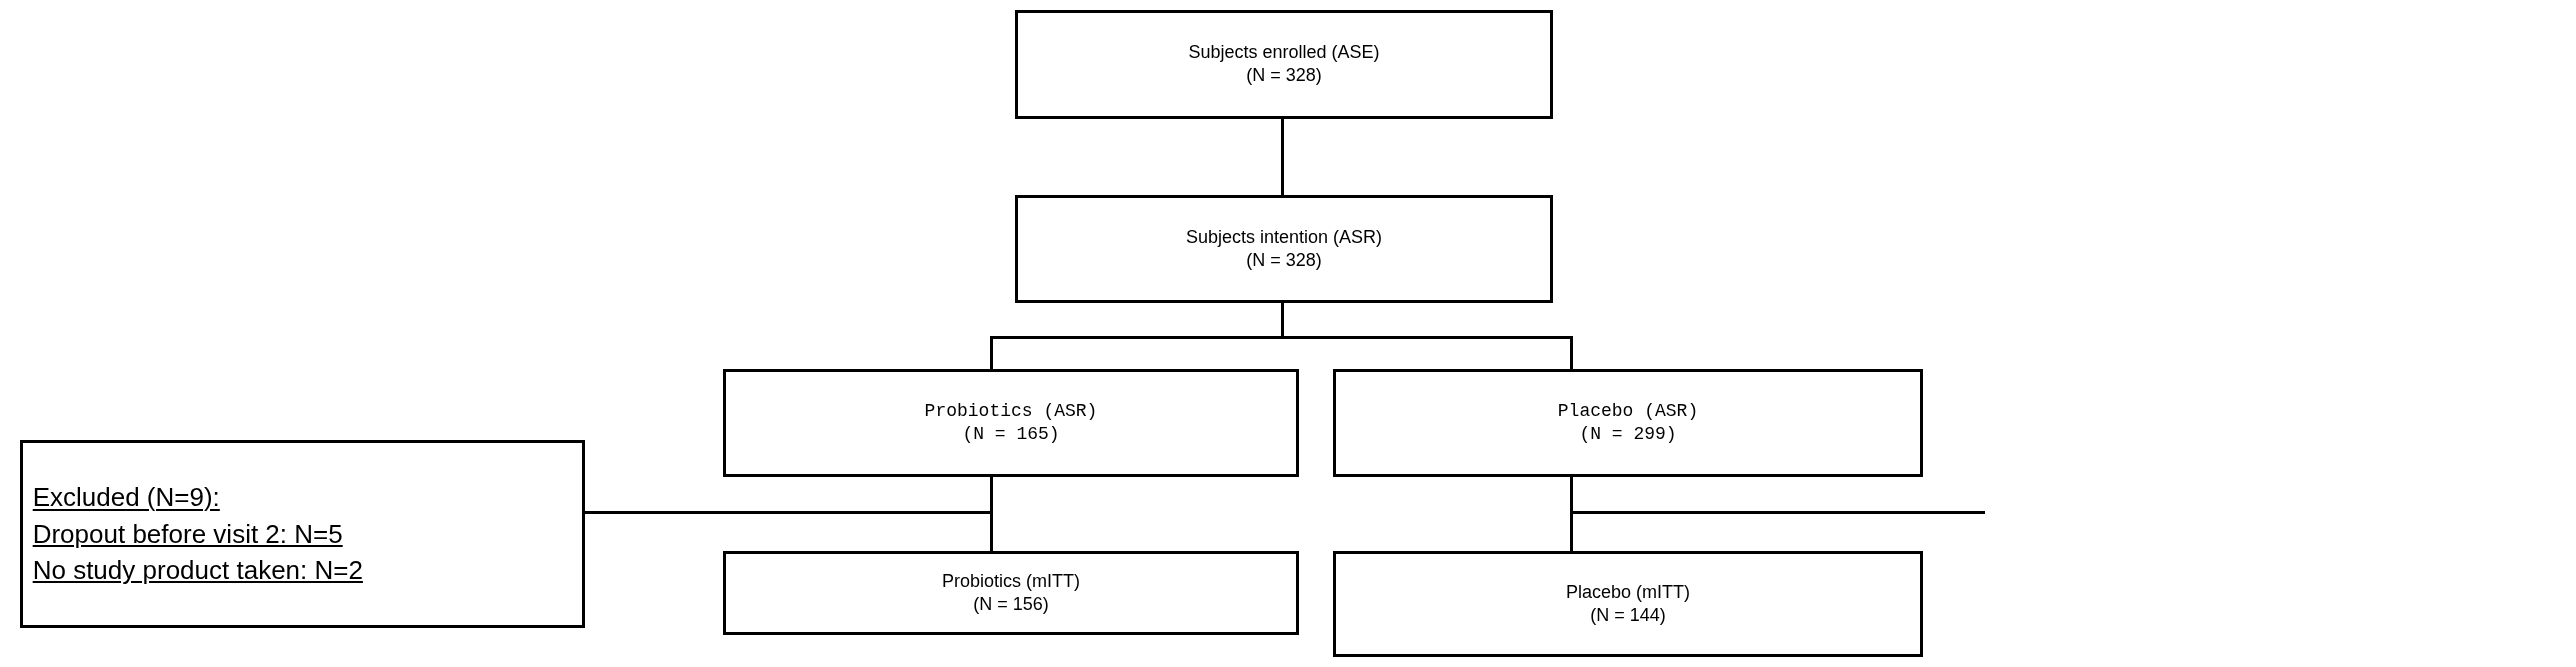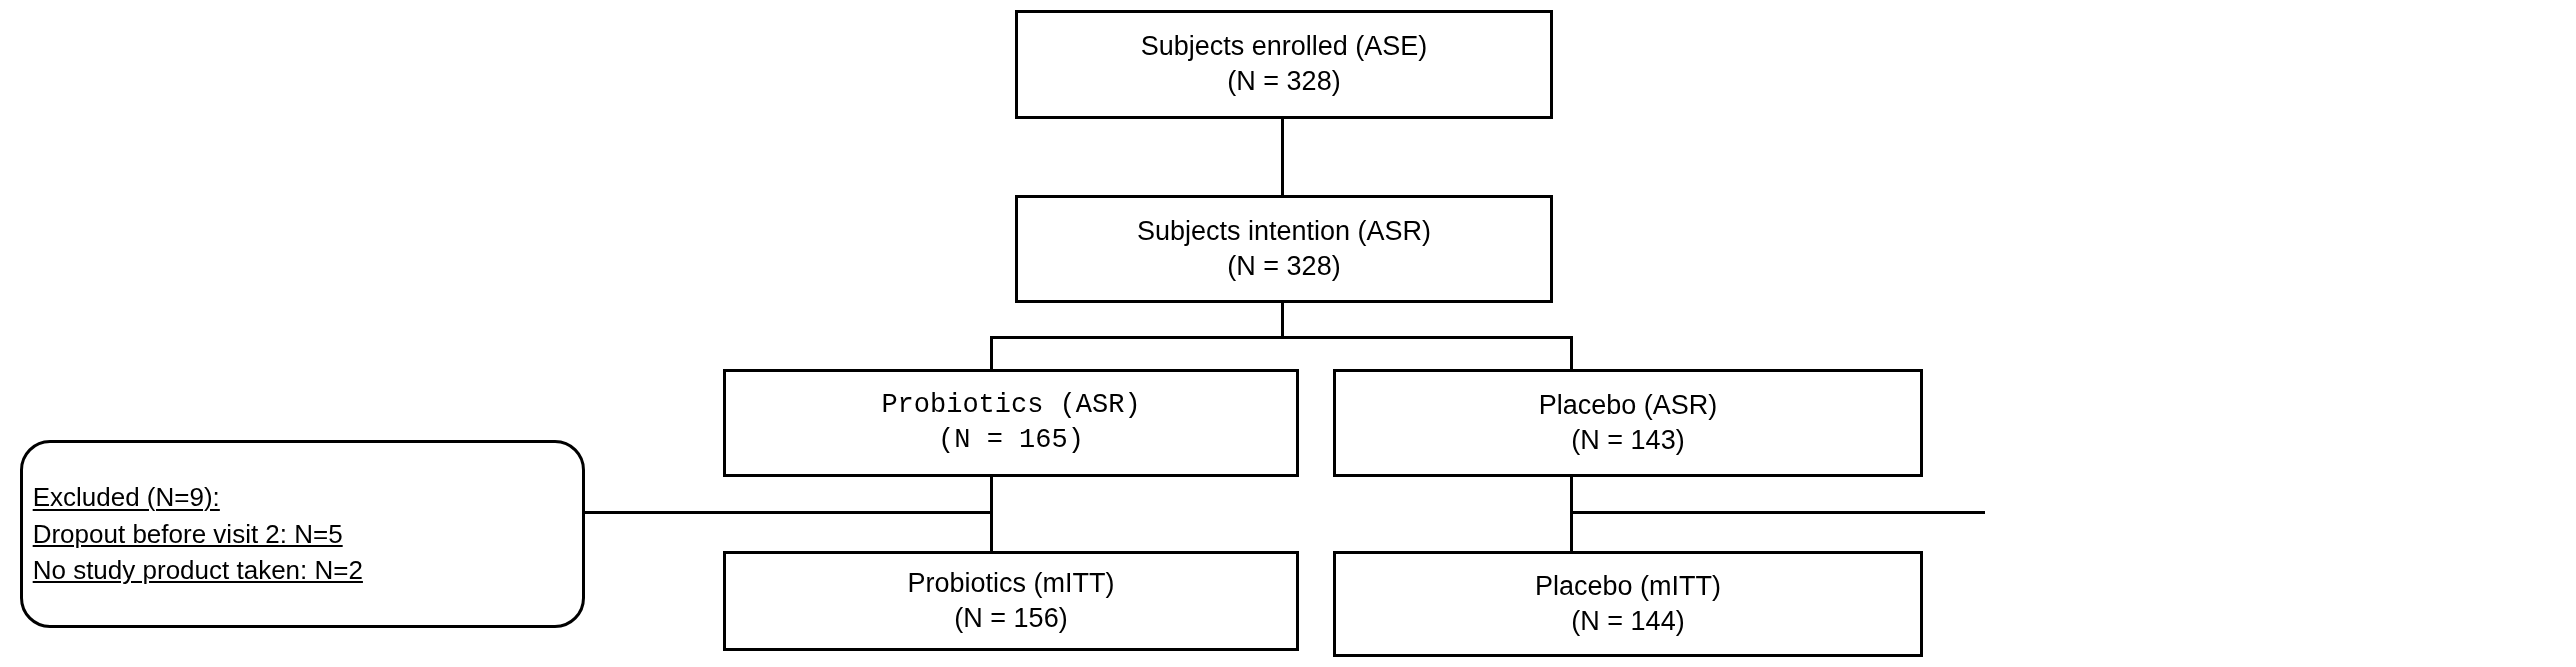--- a/index.html
+++ b/index.html
@@ -27,31 +27,30 @@
     display: flex;
     flex-direction: column;
     align-items: center;
     justify-content: center;
     z-index: 3;
   }
   .node .line {
     display: block;
     white-space: pre;
     text-align: left;
-    font-size: 27px;
+    font-size: 18px;
     line-height: 1.30;
     letter-spacing: 0px;
   }
 
   
   .node.excluded {
     align-items: flex-start;
     justify-content: center;
     padding: 0 0 0 9.7px;
-    border-radius: 30px;
   }
   .node.excluded .line {
     text-align: left;
     font-size: 26px;
     line-height: 1.42;
     text-decoration: underline;
   }
   .node.excluded .line.heading {
     text-decoration: underline;
     text-underline-offset: 3px;
@@ -93,26 +92,26 @@
   <div class="node" style="left:1015px; top:195px; width:538px; height:108px;">
     <span class="line">Subjects intention (ASR)</span>
     <span class="line">(N = 328)</span>
   </div>
 
   <div class="node" style="left:723px; top:369px; width:576px; height:108px;font-family:Liberation Mono, monospace;">
     <span class="line">Probiotics (ASR)</span>
     <span class="line">(N = 165)</span>
   </div>
 
-  <div class="node" style="left:1333px; top:369px; width:590px; height:108px;">
+  <div class="node" style="left:1333px; top:369px; width:590px; height:108px;font-family:Liberation Mono, monospace;">
     <span class="line">Placebo (ASR)</span>
-    <span class="line">(N = 143)</span>
+    <span class="line">(N = 299)</span>
   </div>
 
-  <div class="node" style="left:723px; top:551px; width:576px; height:100px;">
+  <div class="node" style="left:723px; top:551px; width:576px; height:84px;">
     <span class="line">Probiotics (mITT)</span>
     <span class="line">(N = 156)</span>
   </div>
 
   <div class="node" style="left:1333px; top:551px; width:590px; height:106px;">
     <span class="line">Placebo (mITT)</span>
     <span class="line">(N = 144)</span>
   </div>
 
   <div class="node excluded" style="left:20px; top:440px; width:565px; height:188px;">

